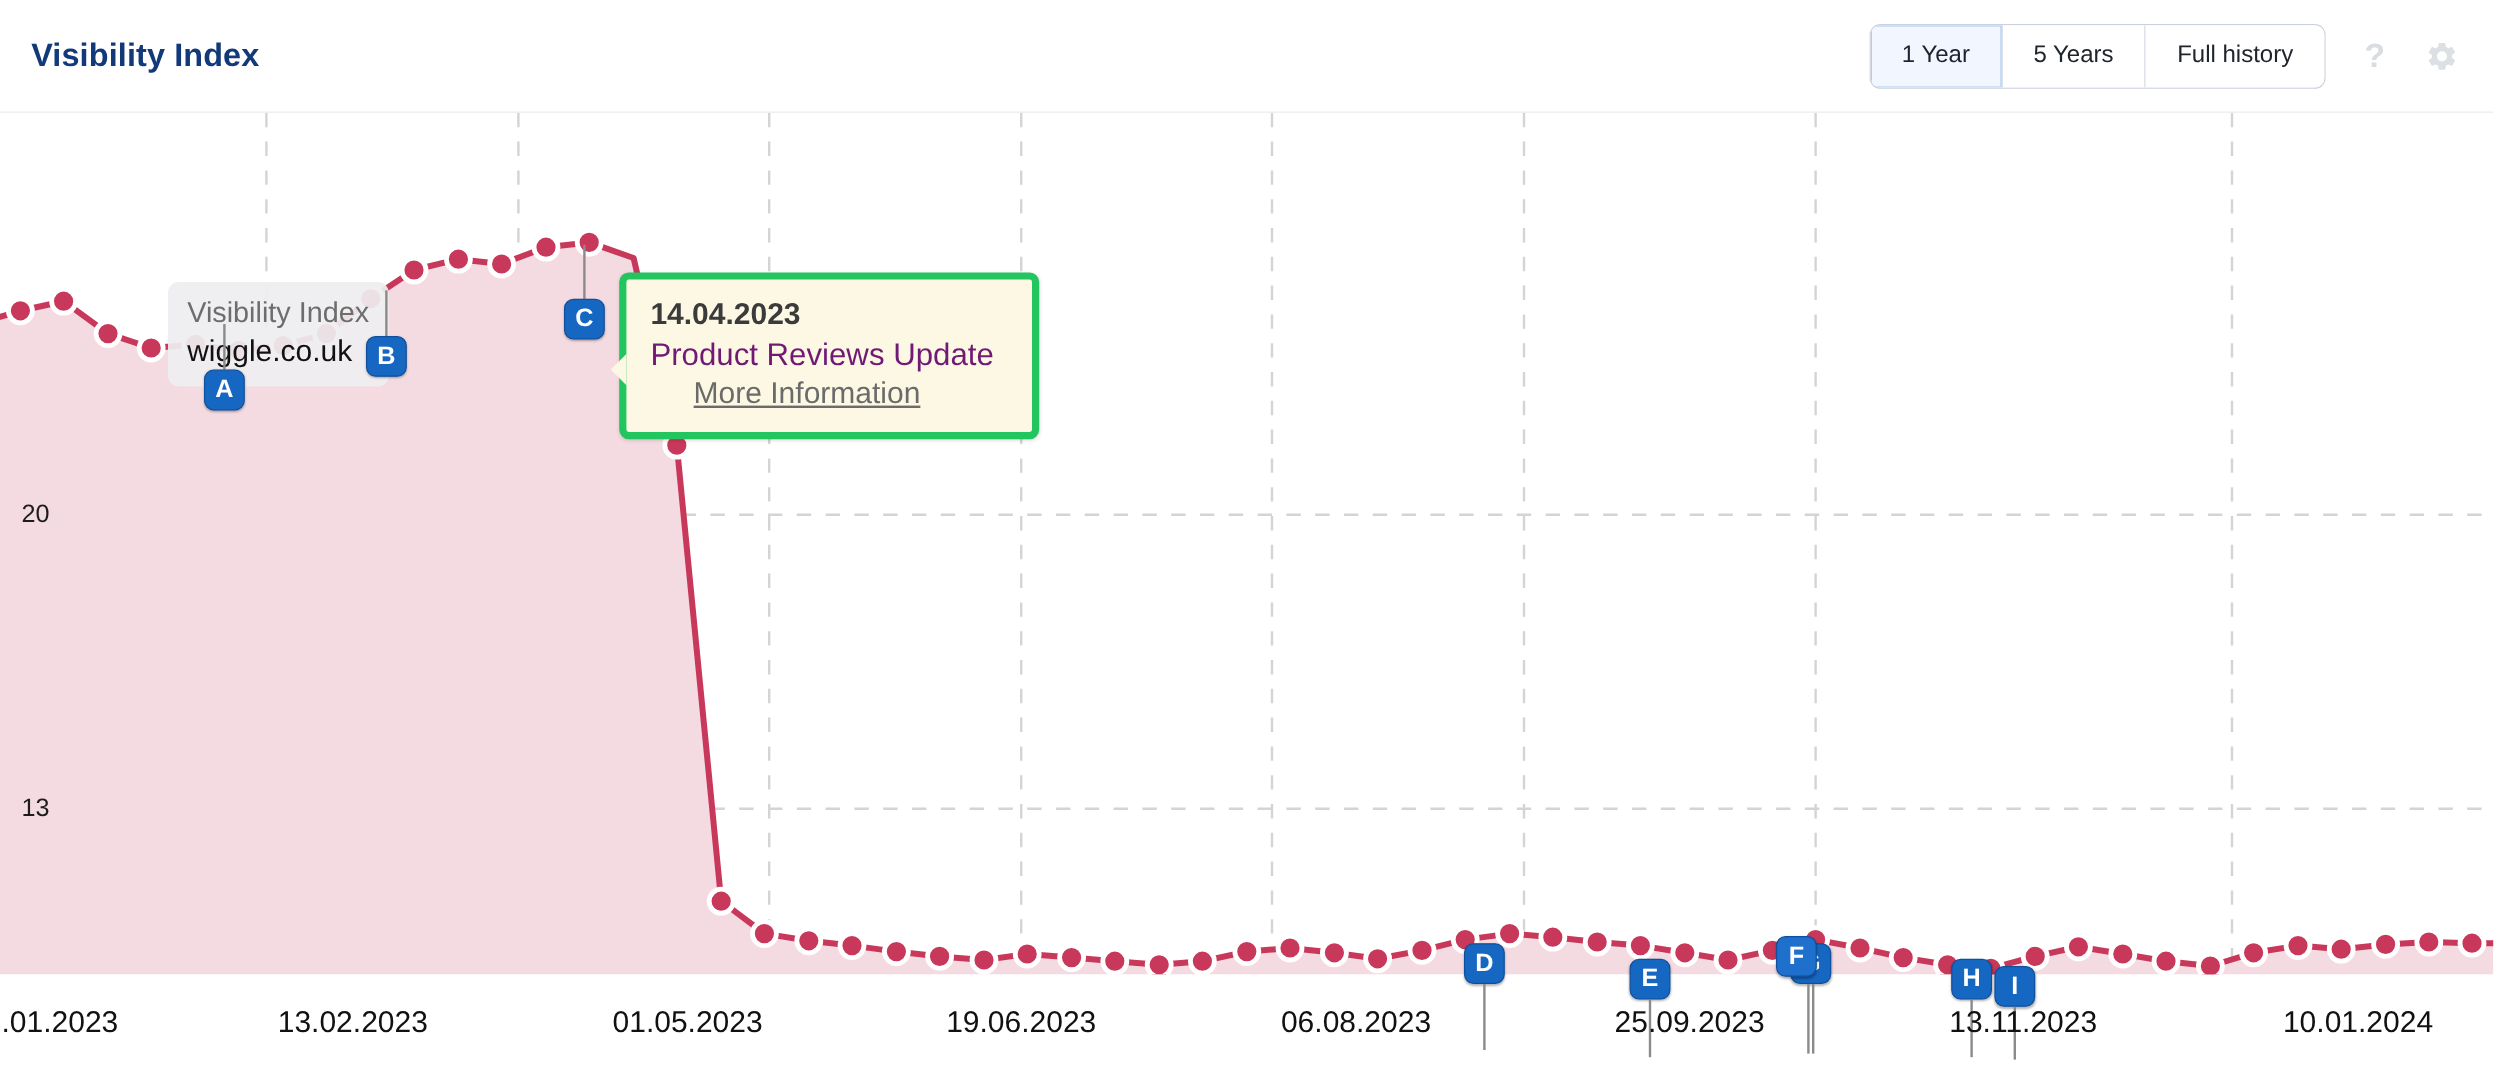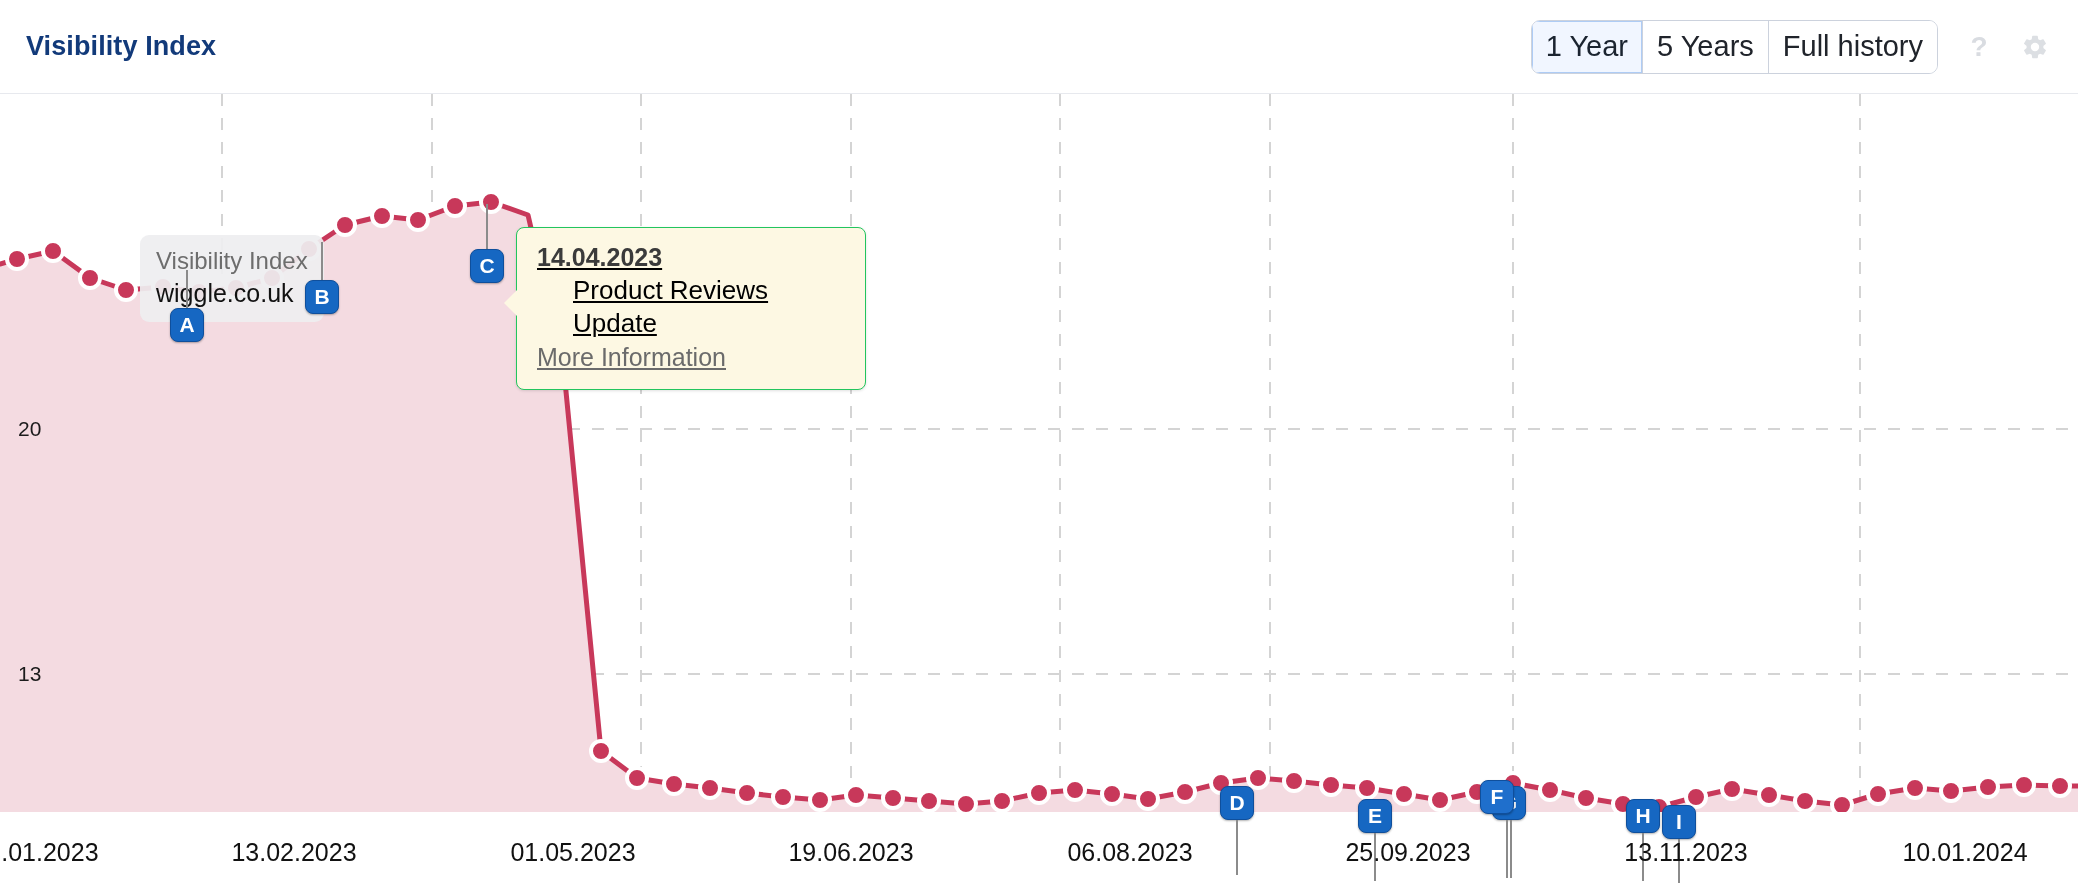--- a/index.html
+++ b/index.html
@@ -36,22 +36,22 @@
   .segmented {
     display: flex;
     border: 1px solid #ccd2dd;
     border-radius: 9px;
     overflow: hidden;
     background: #fff;
     height: 54px;
   }
   .seg-btn {
     display: flex; align-items: center; justify-content: center;
-    padding: 0 14px;
-    font-size: 29px; color: #20242b;
+    padding: 0 26px;
+    font-size: 20px; color: #20242b;
     background: #fff;
     border-right: 1px solid #ccd2dd;
     cursor: pointer; white-space: nowrap;
   }
   .seg-btn:last-child { border-right: none; }
   .seg-btn.active {
     background: #f1f6ff;
     color: #1b2430;
     box-shadow: inset 0 0 0 1px #aeccf5;
   }
@@ -138,32 +138,31 @@
     padding: 10px 16px 12px 16px;
     line-height: 1.32;
   }
   .series-label .sl-title { font-size: 24px; color: #6d6d6d; }
   .series-label .sl-domain { font-size: 25px; color: #111; }
 
   
   .event-tip {
     position: absolute;
     background: #fdf8e3;
-    border: 1px solid #22c55e;
+    border: 6px solid #22c55e;
     border-radius: 8px;
     padding: 13px 20px 15px 20px;
     box-shadow: 0 1px 3px rgba(0,0,0,.12);
     line-height: 1.30;
-    text-decoration: underline;
   }
   .event-tip .et-date { font-size: 25px; font-weight: bold; color: #3b3b3b; }
-  .event-tip .et-name { font-size: 26px; color: #000000; margin-left: 36px; }
+  .event-tip .et-name { font-size: 26px; color: #701a75; }
   .event-tip .et-link {
     font-size: 25px; color: #6b6b6b;
-    text-decoration: underline; cursor: pointer;
+    text-decoration: underline; cursor: pointer; margin-left: 36px;
   }
   .et-arrow {
     position: absolute;
     left: -13px; top: 62px;
     width: 0; height: 0;
     border-top: 13px solid transparent;
     border-bottom: 13px solid transparent;
     border-right: 13px solid #fdf8e3;
   }
   .et-arrow:before {

